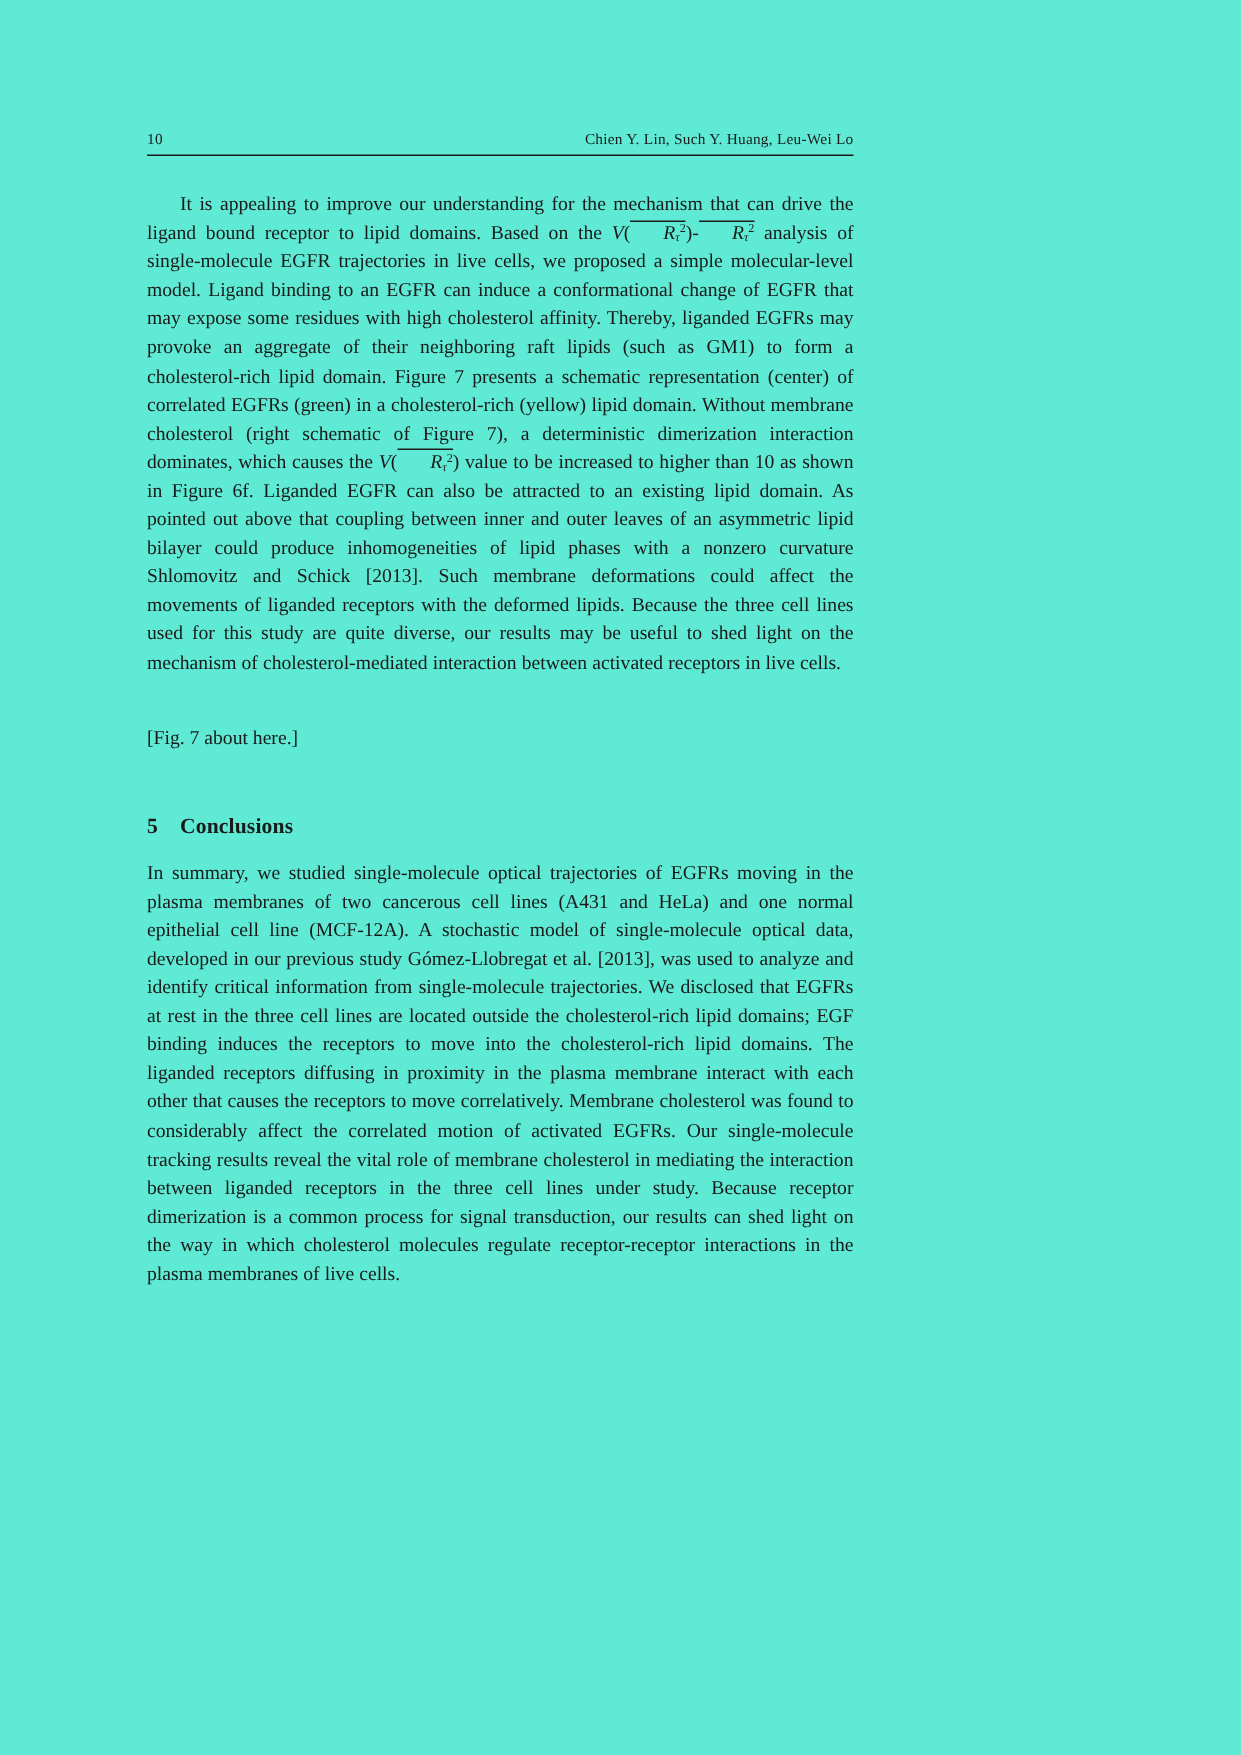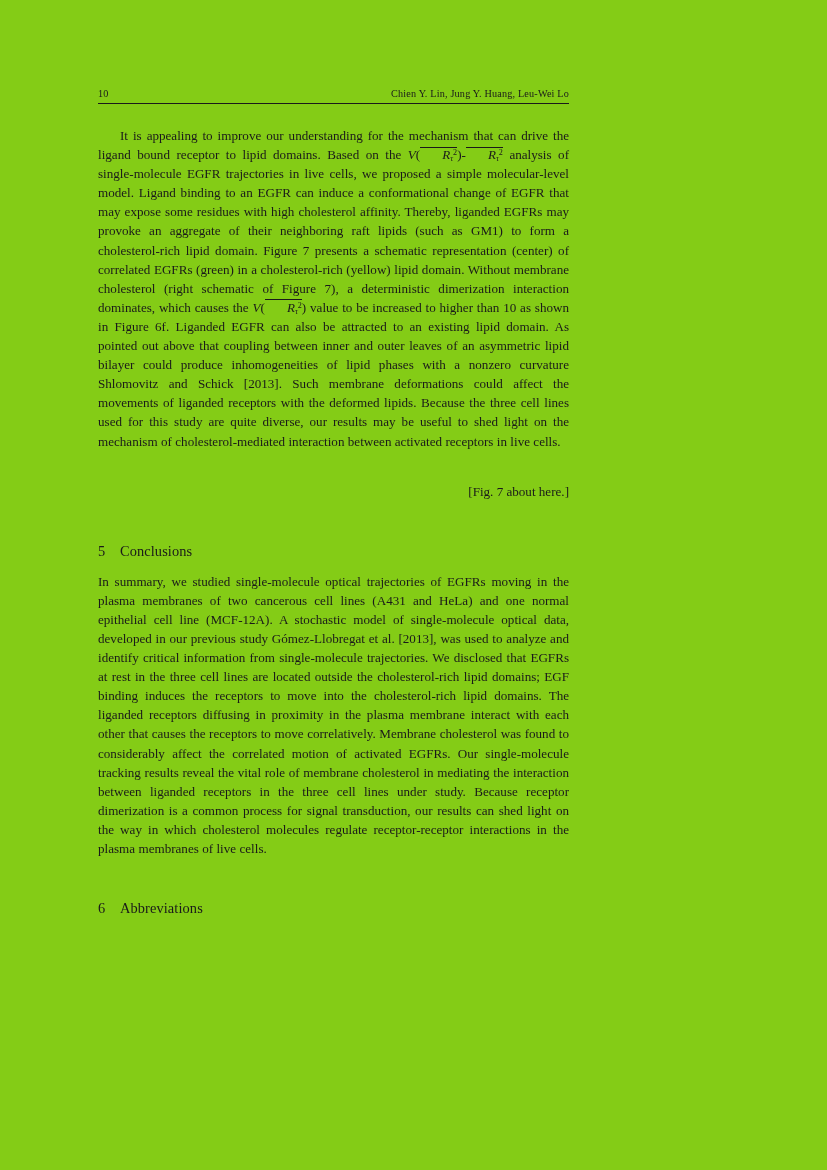--- a/index.html
+++ b/index.html
@@ -14,21 +14,21 @@
     font-family: "Liberation Serif", "DejaVu Serif", serif;
     color: #1a1a1a;
     overflow: hidden;
   }
 
   .page {
     position: absolute;
     left: 0; top: 0;
     width: 827px;
     height: 1170px;
-    background: #84cc16;
+    background: #5eead4;
   }
 
   .content {
     position: absolute;
     left: 98px;
     top: 88px;
     width: 471px;
   }
 
   
@@ -55,30 +55,30 @@
     line-height: 19.1px;
     text-align: justify;
     text-justify: inter-word;
     margin: 0 0 0 0;
     hyphens: manual;
     word-spacing: 0.1px;
   }
   p.body.indent { text-indent: 22px; }
 
   .centered-note {
-    text-align: right;
+    text-align: left;
     font-size: 13.1px;
     line-height: 19.1px;
     margin-top: 31px;
     margin-bottom: 0;
   }
 
   h2.section {
     font-size: 14.4px;
-    font-weight: normal;
+    font-weight: bold;
     margin: 41px 0 11px 0;
     line-height: 19px;
     letter-spacing: 0.1px;
   }
   h2.section .secnum {
     display: inline-block;
     min-width: 22px;
   }
 
   .gap-before-abbrev { margin-top: 44px; }
@@ -114,27 +114,26 @@
   .nowrap { white-space: nowrap; }
 </style>
 </head>
 <body>
 
 <div class="page">
   <div class="content">
 
     <div class="runhead">
       <span class="runhead-page">10</span>
-      <span class="runhead-authors">Chien Y. Lin, Jung Y. Huang, Leu-Wei Lo</span>
+      <span class="runhead-authors">Chien Y. Lin, Such Y. Huang, Leu-Wei Lo</span>
     </div>
     <div class="runhead-rule"></div>
 
     <p class="body indent"><span>It is appealing to improve our understanding for the mechanism that can drive the ligand bound receptor to lipid domains. Based on the </span><span class="math nowrap"><span class="upr">V</span><span class="paren">(</span><span class="ovl"><span>R</span><sub>τ</sub><sup>2</sup></span><span class="paren">)</span><span class="minus">-</span><span class="ovl"><span>R</span><sub>τ</sub><sup>2</sup></span></span><span> analysis of single-molecule EGFR trajectories in live cells, we proposed a simple molecular-level model. Ligand binding to an EGFR can induce a conformational change of EGFR that may expose some residues with high cholesterol affinity. Thereby, liganded EGFRs may provoke an aggregate of their neighboring raft lipids (such as GM1) to form a cholesterol-rich lipid domain. Figure 7 presents a schematic representation (center) of correlated EGFRs (green) in a cholesterol-rich (yellow) lipid domain. Without membrane cholesterol (right schematic of Figure 7), a deterministic dimerization interaction dominates, which causes the </span><span class="math nowrap"><span class="upr">V</span><span class="paren">(</span><span class="ovl"><span>R</span><sub>τ</sub><sup>2</sup></span><span class="paren">)</span></span><span> value to be increased to higher than 10 as shown in Figure 6f. Liganded EGFR can also be attracted to an existing lipid domain. As pointed out above that coupling between inner and outer leaves of an asymmetric lipid bilayer could produce inhomogeneities of lipid phases with a nonzero curvature Shlomovitz and Schick [2013]. Such membrane deformations could affect the movements of liganded receptors with the deformed lipids. Because the three cell lines used for this study are quite diverse, our results may be useful to shed light on the mechanism of cholesterol-mediated interaction between activated receptors in live cells.</span></p>
 
     <p class="centered-note">[Fig. 7 about here.]</p>
 
     <h2 class="section"><span class="secnum">5</span><span>Conclusions</span></h2>
     <p class="body">In summary, we studied single-molecule optical trajectories of EGFRs moving in the plasma membranes of two cancerous cell lines (A431 and HeLa) and one normal epithelial cell line (MCF-12A). A stochastic model of single-molecule optical data, developed in our previous study Gómez-Llobregat et al. [2013], was used to analyze and identify critical information from single-molecule trajectories. We disclosed that EGFRs at rest in the three cell lines are located outside the cholesterol-rich lipid domains; EGF binding induces the receptors to move into the cholesterol-rich lipid domains. The liganded receptors diffusing in proximity in the plasma membrane interact with each other that causes the receptors to move correlatively. Membrane cholesterol was found to considerably affect the correlated motion of activated EGFRs. Our single-molecule tracking results reveal the vital role of membrane cholesterol in mediating the interaction between liganded receptors in the three cell lines under study. Because receptor dimerization is a common process for signal transduction, our results can shed light on the way in which cholesterol molecules regulate receptor-receptor interactions in the plasma membranes of live cells.</p>
 
-    <h2 class="section gap-before-abbrev"><span class="secnum">6</span><span>Abbreviations</span></h2>
 
   </div>
 </div>
 
 </body></html>

